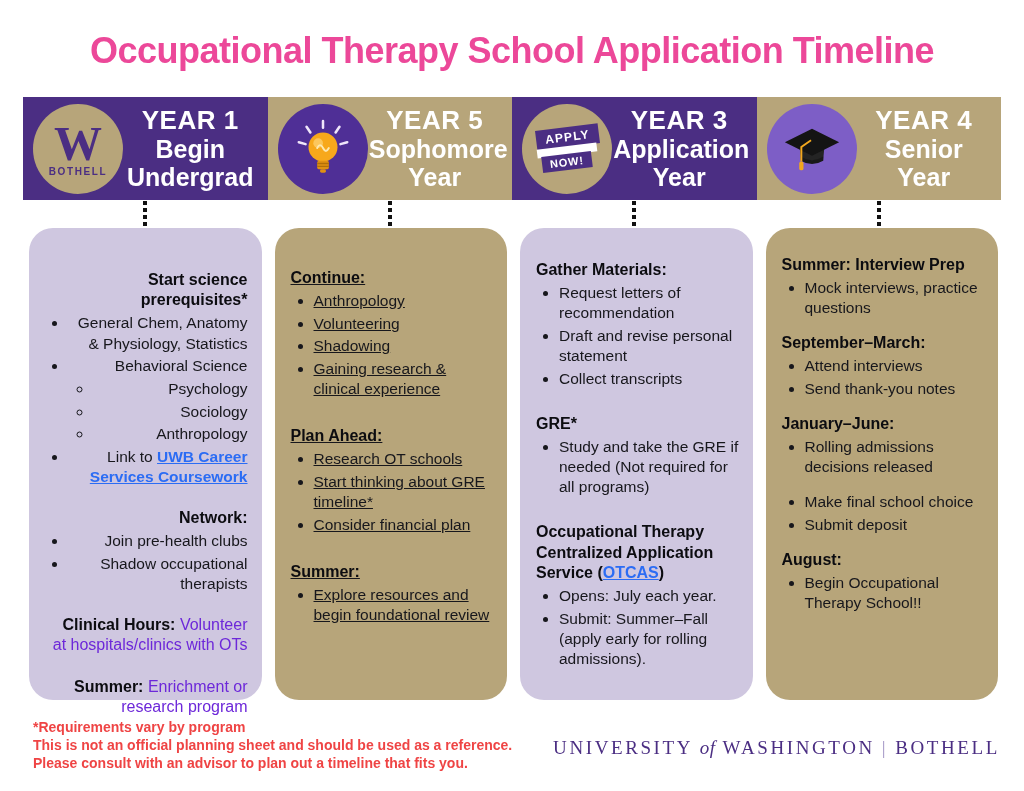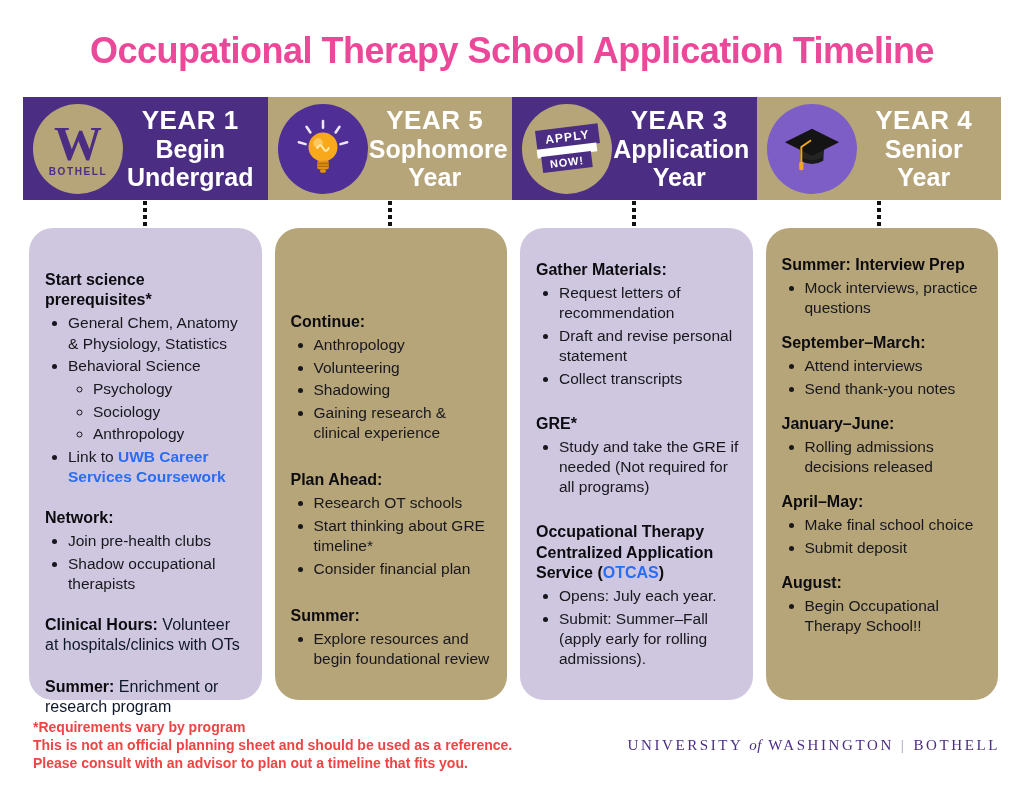--- a/index.html
+++ b/index.html
@@ -42,40 +42,40 @@
   
   .connectors{position:absolute;left:23px;right:23px;top:201px;height:27px;display:flex;}
   .connector-cell{flex:1;display:flex;justify-content:center;}
   .dotted-line{width:4px;height:27px;background:repeating-linear-gradient(to bottom,#111 0 4px,transparent 4px 7px);}
   
   .cards{position:absolute;top:228px;left:29px;right:26px;height:472px;display:flex;gap:13px;}
   .card{flex:1;border-radius:24px;padding:34px 14px 0 16px;}
   .card.lavender{background:var(--lavender);}
   .card.gold{background:var(--gold);}
   .card:nth-child(1){padding-top:42px;}
-  .card:nth-child(1) .card-section{margin-bottom:21px;}
-  .card:nth-child(2){padding-top:84px;}
+  .card:nth-child(1) .card-section{margin-bottom:21px;text-align:right;}
+  .card:nth-child(2){padding-top:40px;text-decoration:underline;}
   .card:nth-child(2) .card-section{margin-bottom:27px;}
   .card:nth-child(3){padding-top:32px;}
   .card:nth-child(3) .card-section{margin-bottom:25px;}
   .card:nth-child(4){padding-top:27px;}
   .card:nth-child(4) .card-section{margin-bottom:15px;}
   .card-section:last-child{margin-bottom:0;}
   .sec-heading{margin:0 0 1px;font-size:16px;font-weight:700;line-height:1.28;color:#0c0c10;}
-  .sec-heading .inline{font-weight:400;color:#0f172a;}
+  .sec-heading .inline{font-weight:400;color:#6d28d9;}
   .card ul{margin:2px 0 0;padding-left:23px;list-style:disc;font-size:15.5px;line-height:1.3;}
   .card ul ul{list-style:circle;padding-left:25px;margin:1px 0 0;}
   .card li{margin:2.5px 0;}
-  .doc-link{color:var(--link);font-weight:700;cursor:pointer;}
+  .doc-link{color:var(--link);font-weight:700;text-decoration:underline;cursor:pointer;}
   
   .footer-note{position:absolute;left:33px;top:719px;font-size:14px;font-weight:700;line-height:1.28;color:#ef4444;}
   .footer-note p{margin:0;}
   .wordmark{
     position:absolute;right:24px;top:737px;font-family:"Liberation Serif","DejaVu Serif",serif;
-    font-size:15px;letter-spacing:2.6px;color:var(--purple);white-space:nowrap;text-align:center;
+    font-size:19px;letter-spacing:2.6px;color:var(--purple);white-space:nowrap;text-align:center;
   }
   .wordmark .of{font-style:italic;letter-spacing:0.5px;}
   .wordmark .divider{color:#a194c4;padding:0 7px;font-weight:400;}
 </style>
 </head>
 <body>
 
 <h1 class="page-title">Occupational Therapy School Application Timeline</h1>
 
 <div class="banner">
@@ -246,21 +246,20 @@
           <li>Send thank-you notes</li>
         </ul>
       </div>
       <div class="card-section">
         <p class="sec-heading">January–June:</p>
         <ul>
           <li>Rolling admissions decisions released</li>
         </ul>
       </div>
       <div class="card-section">
-        <p class="sec-heading">April–May:</p>
         <ul>
           <li>Make final school choice</li>
           <li>Submit deposit</li>
         </ul>
       </div>
       <div class="card-section">
         <p class="sec-heading">August:</p>
         <ul>
           <li>Begin Occupational Therapy School!!</li>
         </ul>

